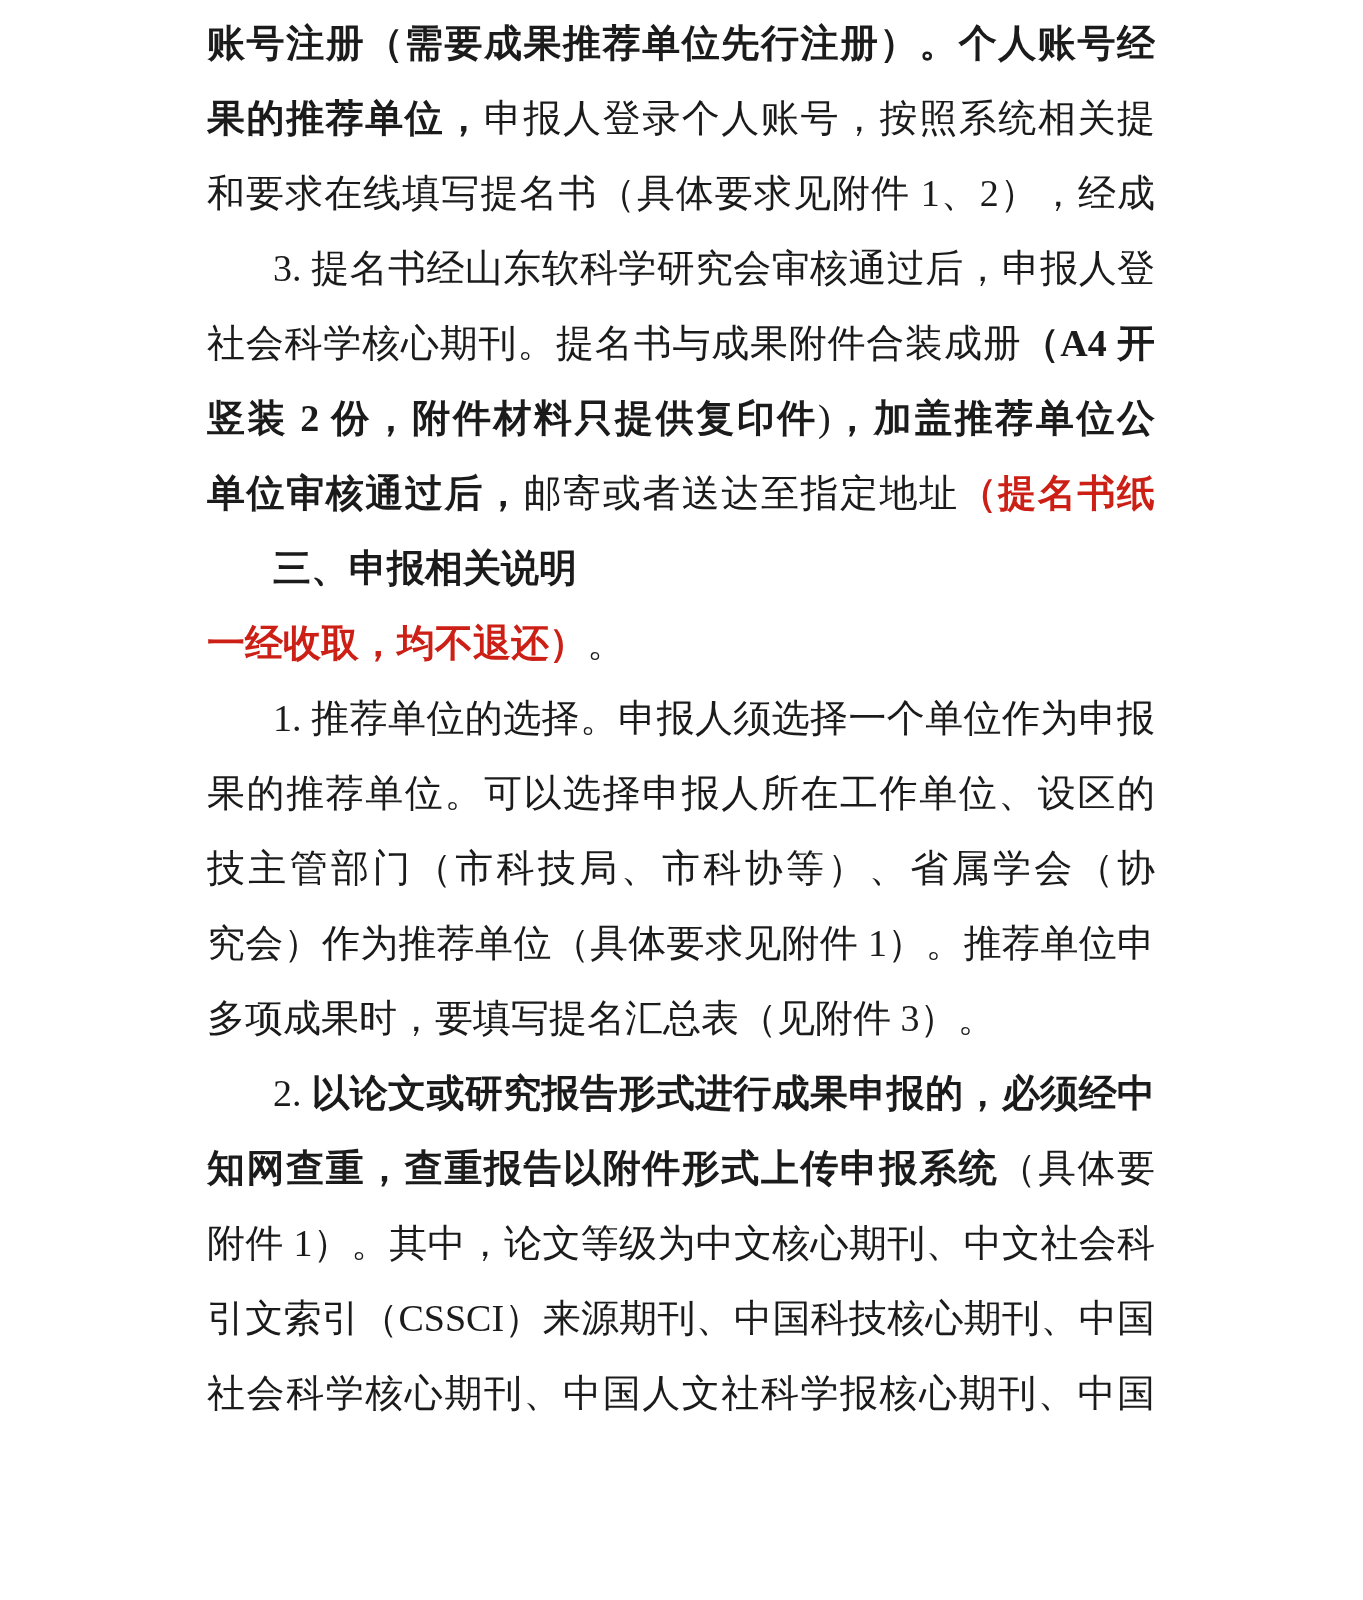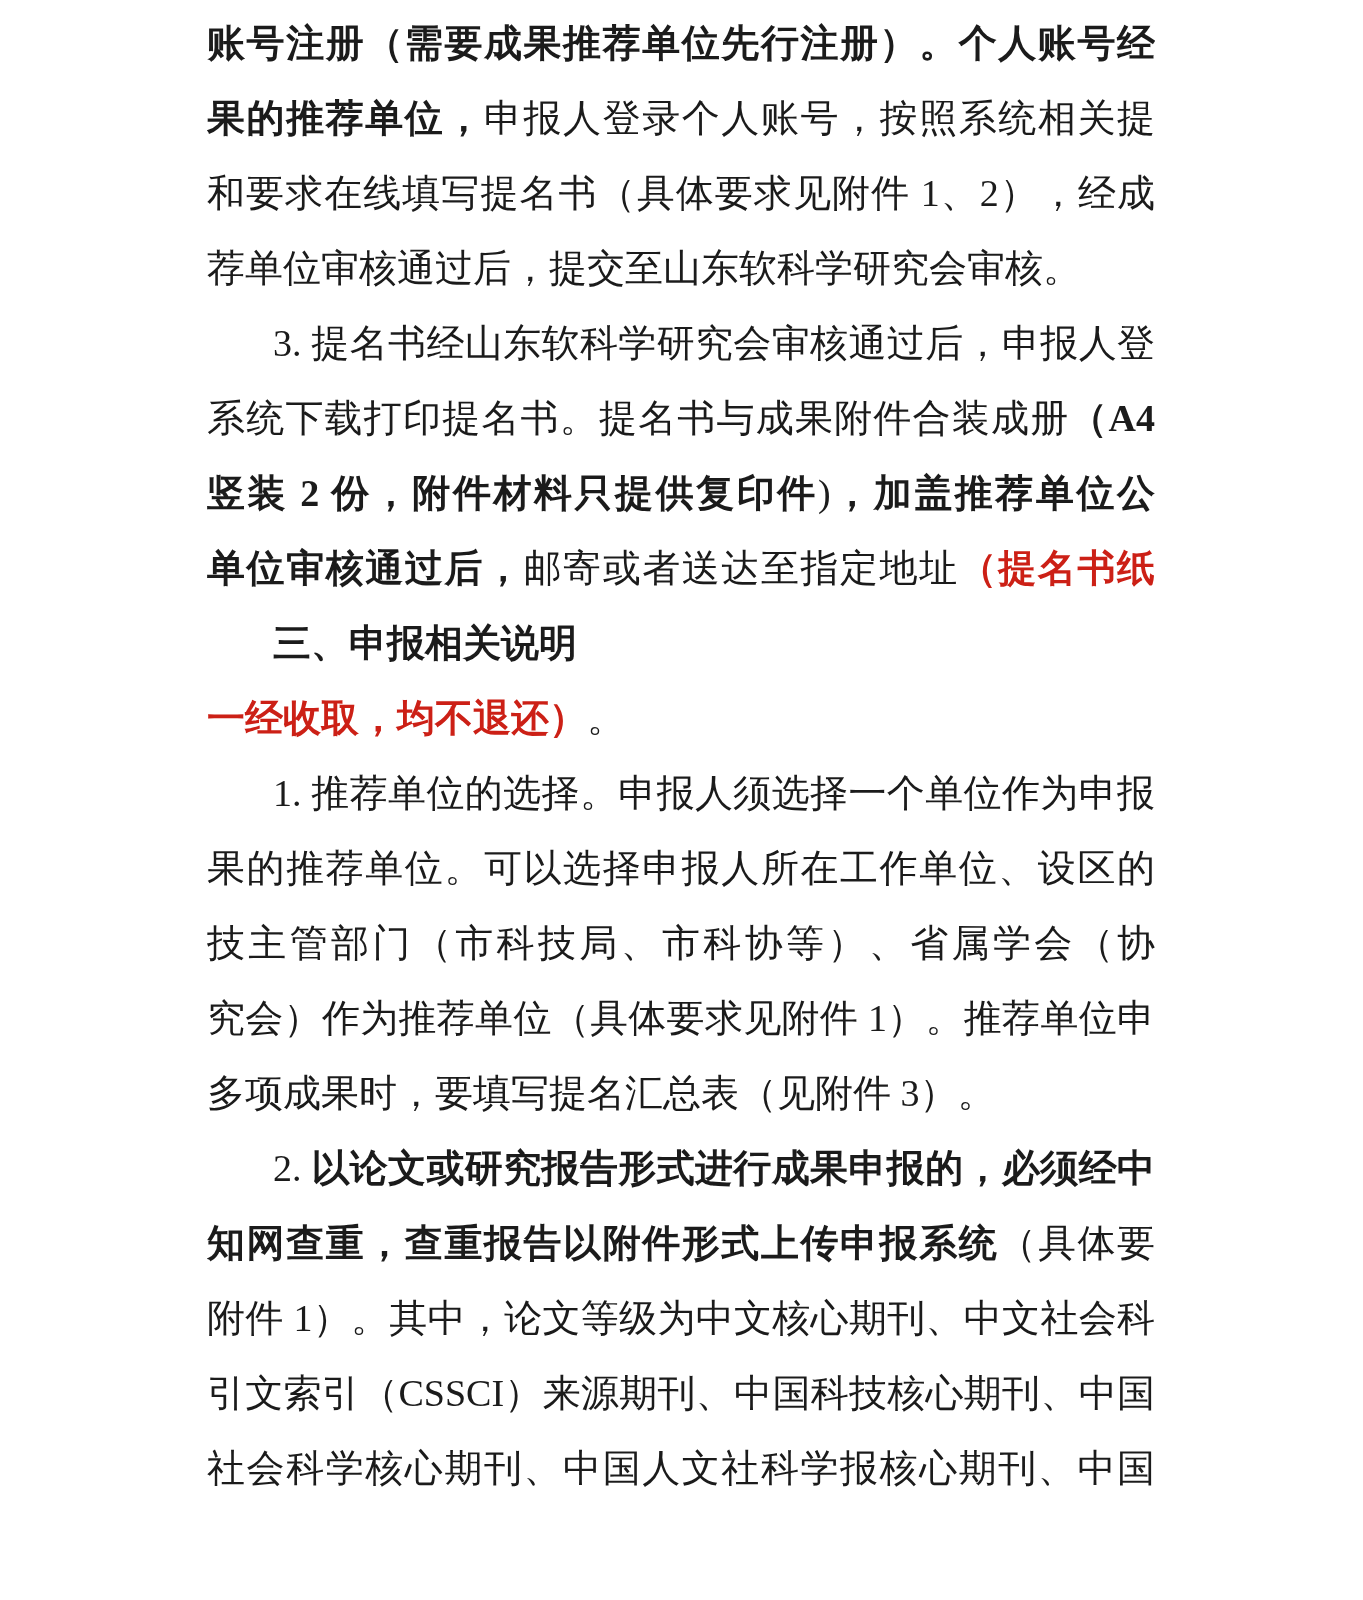--- a/index.html
+++ b/index.html
@@ -52,23 +52,22 @@
   .r{ color:var(--red); }
 </style>
 </head>
 <body>
 
 <div class="page">
   <div class="doc">
       <div class="line"><span class="b">账号注册（需要成果推荐单位先行注册）。个人账号经推荐</span></div>
       <div class="line"><span class="b">果的推荐单位，</span><span>申报人登录个人账号，按照系统相关提示</span></div>
       <div class="line"><span>和要求在线填写提名书（具体要求见附件 1、2），经成果推</span></div>
-      <div class="line last"><span>荐单位审核通过后，提交至山东软科学研究会审核。</span></div>
       <div class="line indent"><span>3. 提名书经山东软科学研究会审核通过后，申报人登录</span></div>
-      <div class="line"><span>系统下载打印提名书。提名书与成果附件合装成册</span><span class="b">（A4 开本</span></div>
+      <div class="line"><span>社会科学核心期刊。提名书与成果附件合装成册</span><span class="b">（A4 开本</span></div>
       <div class="line"><span class="b">竖装 2 份，附件材料只提供复印件</span><span>)</span><span class="b">，加盖推荐单位公章、</span></div>
       <div class="line"><span class="b">单位审核通过后，</span><span>邮寄或者送达至指定地址</span><span class="b r">（提名书纸质材料</span></div>
       <div class="line indent last"><span class="b">三、申报相关说明</span></div>
       <div class="line last"><span class="b r">一经收取，均不退还）</span><span>。</span></div>
       <div class="line indent"><span>1. 推荐单位的选择。申报人须选择一个单位作为申报成</span></div>
       <div class="line"><span>果的推荐单位。可以选择申报人所在工作单位、设区的市科</span></div>
       <div class="line"><span>技主管部门（市科技局、市科协等）、省属学会（协会、研</span></div>
       <div class="line"><span>究会）作为推荐单位（具体要求见附件 1）。推荐单位申报</span></div>
       <div class="line last"><span>多项成果时，要填写提名汇总表（见附件 3）。</span></div>
       <div class="line indent"><span>2. </span><span class="b">以论文或研究报告形式进行成果申报的，必须经中国</span></div>

